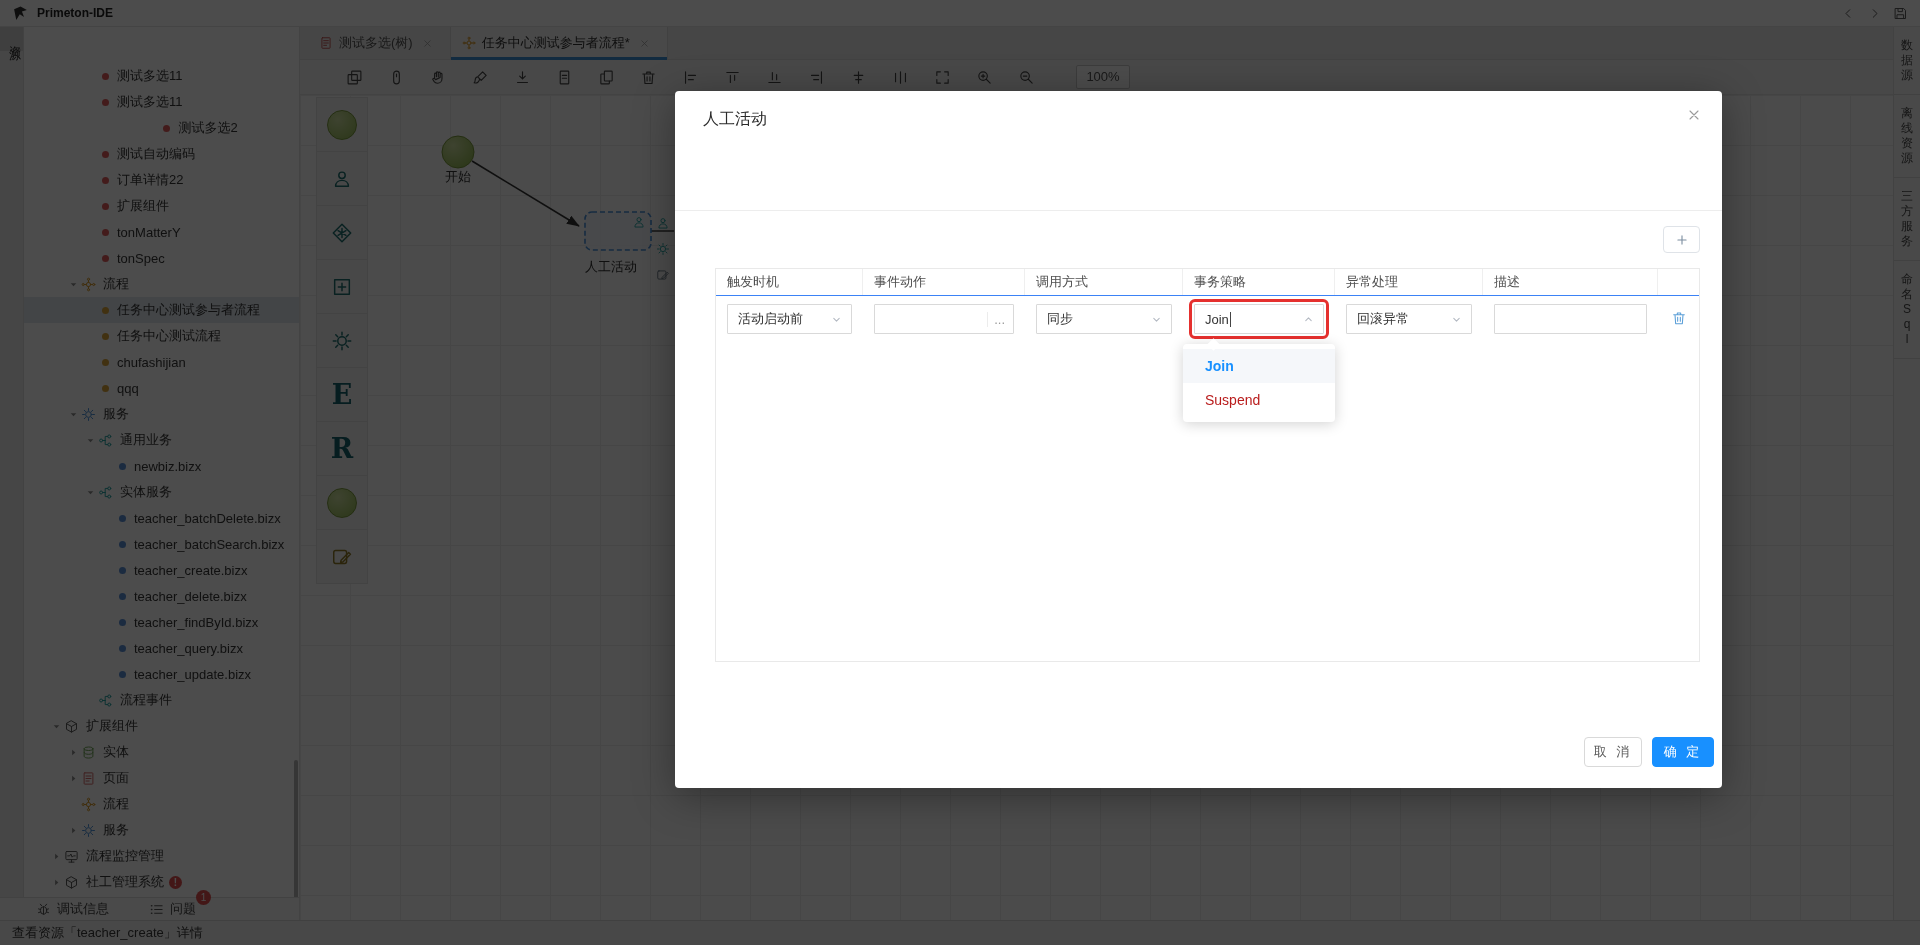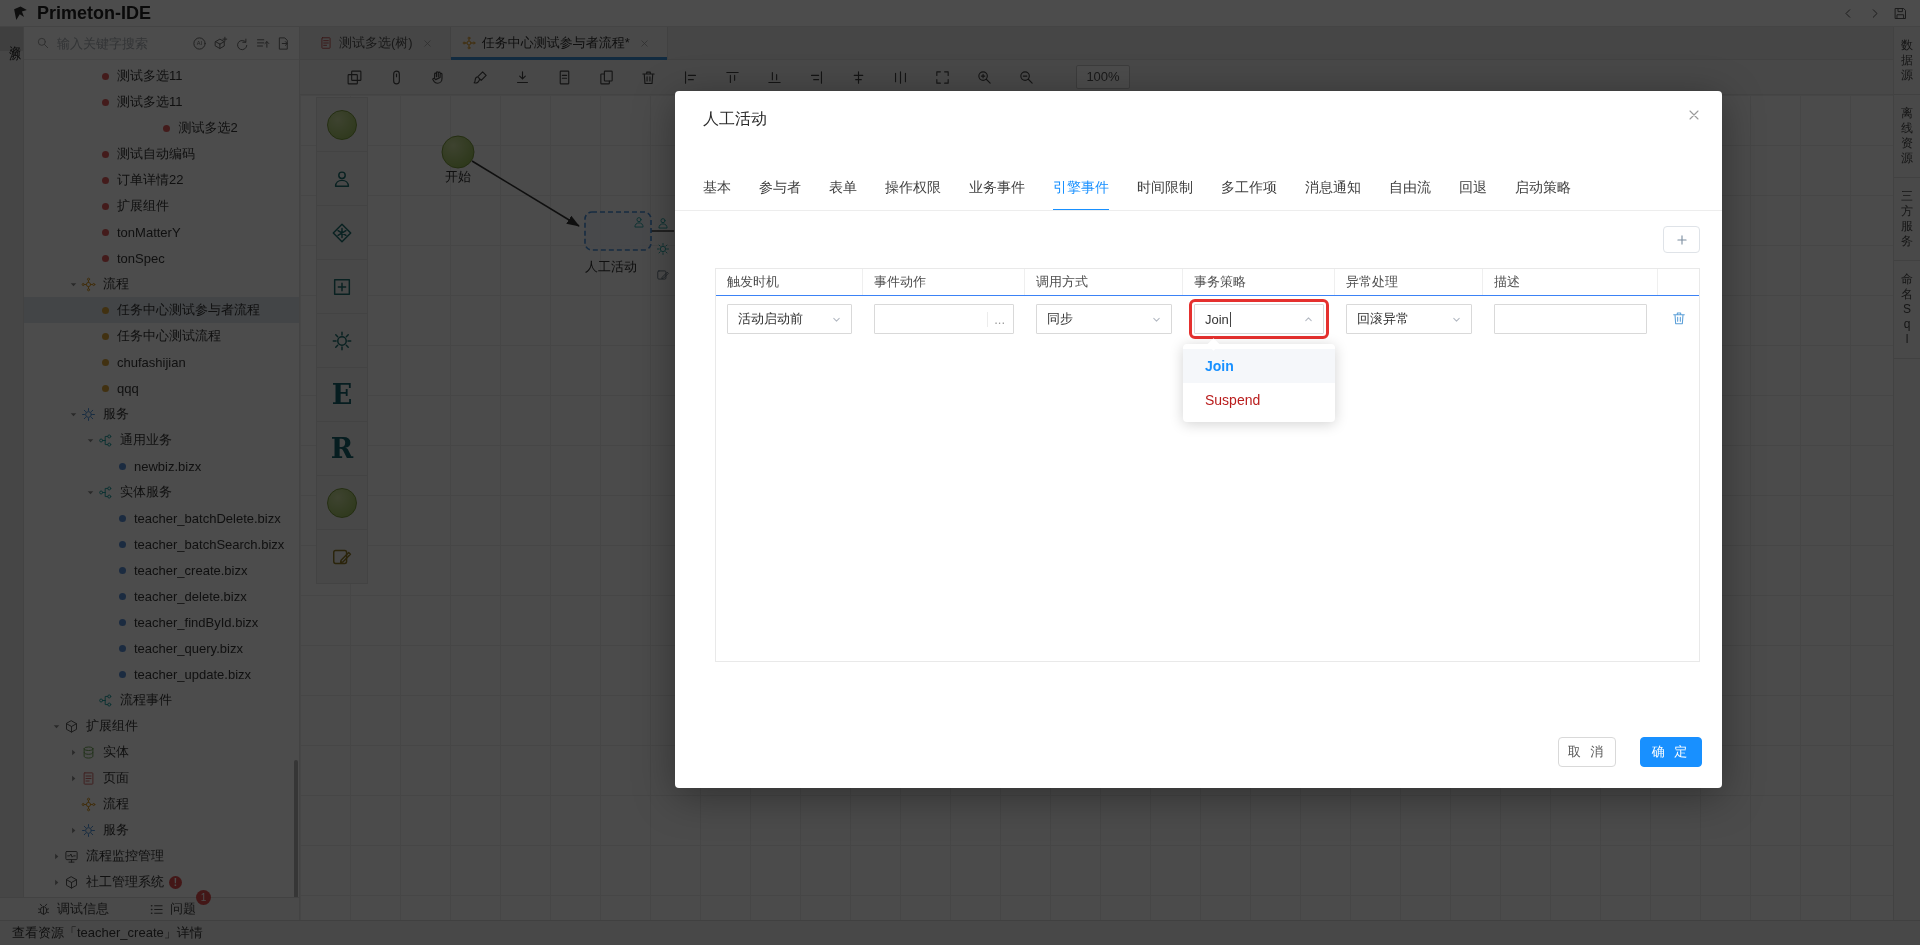--- a/index.html
+++ b/index.html
@@ -3,21 +3,21 @@
 <meta charset="utf-8">
 <style>
   *{margin:0;padding:0;box-sizing:border-box;}
   html,body{width:1920px;height:945px;overflow:hidden;}
   body{position:relative;background:#fff;font-family:"Liberation Sans","DejaVu Sans",sans-serif;-webkit-font-smoothing:antialiased;}
   .ic{fill:none;stroke:currentColor;stroke-width:1.6;stroke-linecap:round;stroke-linejoin:round;display:inline-block;flex:none;}
 
   
   #titlebar{position:absolute;left:0;top:0;width:1920px;height:27px;background:#fff;border-bottom:1px solid #e3e3e3;display:flex;align-items:center;padding:0 12px;z-index:2;}
   #titlebar .logo{width:17px;height:17px;color:#2f2f2f;}
-  #titlebar .app-title{font-size:18px;font-weight:bold;color:#222;margin-left:8px;}
+  #titlebar .app-title{font-size:12px;font-weight:bold;color:#222;margin-left:8px;}
   #titlebar .tb-right{margin-left:auto;display:flex;align-items:center;gap:11px;color:#5a5a5a;}
   #titlebar .tb-right .ic{width:15px;height:15px;}
 
   
   #left-rail{position:absolute;left:0;top:27px;width:24px;height:870px;background:#ebebeb;border-right:1px solid #dedede;}
   .rail-tab{writing-mode:vertical-rl;letter-spacing:3px;font-size:12px;color:#2f2f2f;background:#d2d2d2;width:100%;padding:9px 0;text-align:center;}
 
   
   #sidebar{position:absolute;left:24px;top:27px;width:276px;height:870px;background:#fdfdfd;border-right:1px solid #e0e0e0;}
   #search-row{height:33px;display:flex;align-items:center;padding:0 8px 0 12px;border-bottom:1px solid #ececec;}
@@ -91,21 +91,21 @@
   #t-row{height:46px;}
   .cell{padding:8px 11px;position:relative;display:flex;align-items:center;}
   .ctl{width:100%;height:30px;border:1px solid #d9d9d9;border-radius:1px;background:#fff;display:flex;align-items:center;font-size:13px;color:#333;padding:0 8px 0 10px;}
   .ctl .chev{width:13px;height:13px;color:#b3b9c2;margin-left:auto;}
   .in-input{border:none;outline:none;flex:1;min-width:0;font-size:13px;color:#333;background:transparent;}
   .suffix{color:#9a9a9a;border-left:1px solid #ececec;padding-left:6px;margin-left:4px;font-size:13px;}
   .tcursor{display:inline-block;width:1px;height:15px;background:#444;margin-left:1px;}
   .red-ann{position:absolute;top:3px;left:6px;right:6px;bottom:3px;border:3px solid #e5302e;border-radius:6px;pointer-events:none;z-index:2;}
   .trash-btn{margin:0 auto;border:none;background:none;color:#5b9fd8;cursor:pointer;}
   .trash-btn .ic{width:16px;height:16px;}
-  #m-footer{position:absolute;right:20px;bottom:21px;display:flex;gap:24px;align-items:center;}
+  #m-footer{position:absolute;right:8px;bottom:21px;display:flex;gap:10px;align-items:center;}
   .btn{height:30px;border-radius:4px;font-size:13px;display:flex;align-items:center;justify-content:center;letter-spacing:3px;padding:0 4px;}
   #btn-cancel{width:58px;background:#fff;border:1px solid #d9d9d9;color:#595959;}
   #btn-ok{width:62px;background:#1890ff;border:1px solid #1890ff;color:#fff;}
 
   
   #dropdown{position:absolute;left:1183px;top:344px;width:152px;background:#fff;border-radius:4px;box-shadow:0 2px 14px rgba(0,0,0,.18);padding:5px 0;z-index:60;}
   .dd-arrow{position:absolute;top:-4px;left:26px;width:9px;height:9px;background:#fff;transform:rotate(45deg);}
   .dd-opt{height:34px;line-height:34px;padding-left:22px;font-size:14px;color:#b91c1c;}
   .dd-opt.active{color:#1890ff;font-weight:bold;background:#f5f7fa;}
 </style>
@@ -304,43 +304,20 @@
         <use href="#sym-save"></use>
       </svg>
     </span>
 </div>
 
 <div id="left-rail">
   <div class="rail-tab">资源</div>
 </div>
 
 <div id="sidebar">
-  <div id="search-row">
-    <svg class="ic mag">
-        <use href="#sym-search"></use>
-      </svg>
-    <input id="search-input" placeholder="输入关键字搜索" style="">
-    <span id="search-icons">
-        <svg class="ic">
-          <use href="#sym-ai"></use>
-        </svg>
-        <svg class="ic">
-          <use href="#sym-cube-add"></use>
-        </svg>
-        <svg class="ic">
-          <use href="#sym-refresh"></use>
-        </svg>
-        <svg class="ic">
-          <use href="#sym-list-top"></use>
-        </svg>
-        <svg class="ic">
-          <use href="#sym-export"></use>
-        </svg>
-      </span>
-  </div>
   <div id="tree">
       <div class="tree-row" style="padding-left: 59px;">
         <div class="caret"></div>
         <div class="dot dot-red"></div>
         <div>测试多选11</div>
       </div>
       <div class="tree-row" style="padding-left: 59px;">
         <div class="caret"></div>
         <div class="dot dot-red"></div>
         <div>测试多选11</div>
@@ -757,34 +734,20 @@
     </div>
   </div>
 
 <div id="overlay"></div>
 
 <div id="modal">
   <div id="m-title">人工活动</div>
   <svg id="m-close" class="ic">
       <use href="#sym-close"></use>
     </svg>
-  <div id="m-tabs">
-      <div class="m-tab">基本</div>
-      <div class="m-tab">参与者</div>
-      <div class="m-tab">表单</div>
-      <div class="m-tab">操作权限</div>
-      <div class="m-tab">业务事件</div>
-      <div class="m-tab active">引擎事件</div>
-      <div class="m-tab">时间限制</div>
-      <div class="m-tab">多工作项</div>
-      <div class="m-tab">消息通知</div>
-      <div class="m-tab">自由流</div>
-      <div class="m-tab">回退</div>
-      <div class="m-tab">启动策略</div>
-    </div>
   <div id="m-divider"></div>
   <div id="plus-btn">
       <svg class="ic">
         <use href="#sym-plus"></use>
       </svg>
     </div>
 
   <div id="m-table">
     <div id="t-head" class="tcols">
         <div class="th">触发时机</div>

